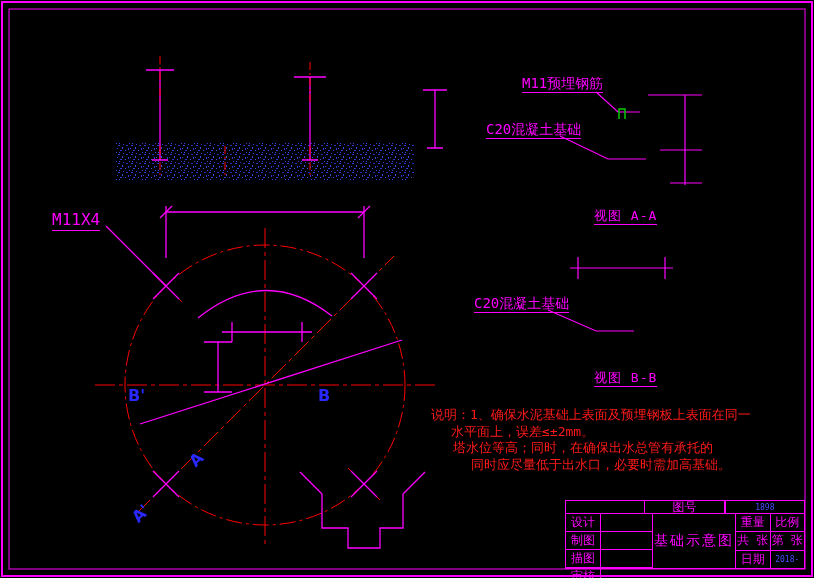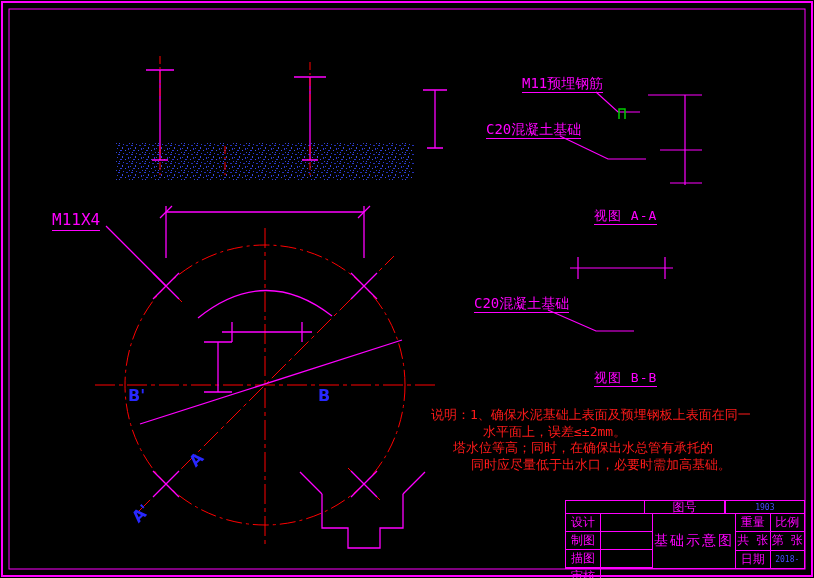--- a/index.html
+++ b/index.html
@@ -11,21 +11,21 @@
        font-family:"DejaVu Sans Mono",monospace;}
   .lbl.u{border-bottom:1px solid #ff00ff;padding-bottom:1px;}
   .view-title{font-size:13px;letter-spacing:1px;}
 
   .blue-letter{position:absolute;color:#2828ff;font-size:16px;font-weight:bold;white-space:nowrap;
                font-family:"DejaVu Sans",sans-serif;}
   .rot{transform:rotate(-45deg);}
 
   .notes{position:absolute;left:431px;top:407px;color:#ff1a1a;font-size:13px;line-height:16.5px;
          white-space:nowrap;}
-  .notes .n:nth-child(2){margin-left:52px;}
+  .notes .n:nth-child(2){margin-left:20px;}
   .notes .n:nth-child(3){margin-left:22px;}
   .notes .n:nth-child(4){margin-left:40px;}
   .notes .n:nth-child(5){margin-left:40px;}
 
   
   .tblock{position:absolute;left:565px;top:500px;width:240px;height:69px;
           border:1px solid #ff00ff;box-sizing:border-box;display:flex;flex-direction:column;}
   .tb-top{display:flex;height:12px;border-bottom:1px solid #ff00ff;}
   .tb-top-blank{flex:1;}
   .tb-docno-l{width:36px;border-left:1px solid #ff00ff;}
@@ -150,21 +150,21 @@
     <div class="n">说明：1、确保水泥基础上表面及预埋钢板上表面在同一</div>
     <div class="n">水平面上，误差≤±2mm。</div>
     <div class="n">塔水位等高；同时，在确保出水总管有承托的</div>
     <div class="n">同时应尽量低于出水口，必要时需加高基础。</div>
   </div>
 
   <div class="tblock">
     <div class="tb-top">
       <div class="tb-top-blank"></div>
       <div class="half lbl-m tb-docno-l">图号</div>
-      <div class="half val-b tb-docno-v">1903</div>
+      <div class="half val-b tb-docno-v">1898</div>
     </div>
     <div class="tb-body">
       <div class="tb-left">
         <div class="tb-lrow">
           <div class="tb-lcell lbl-m">设计</div>
           <div class="tb-lval"></div>
         </div>
         <div class="tb-lrow">
           <div class="tb-lcell lbl-m">制图</div>
           <div class="tb-lval"></div>

